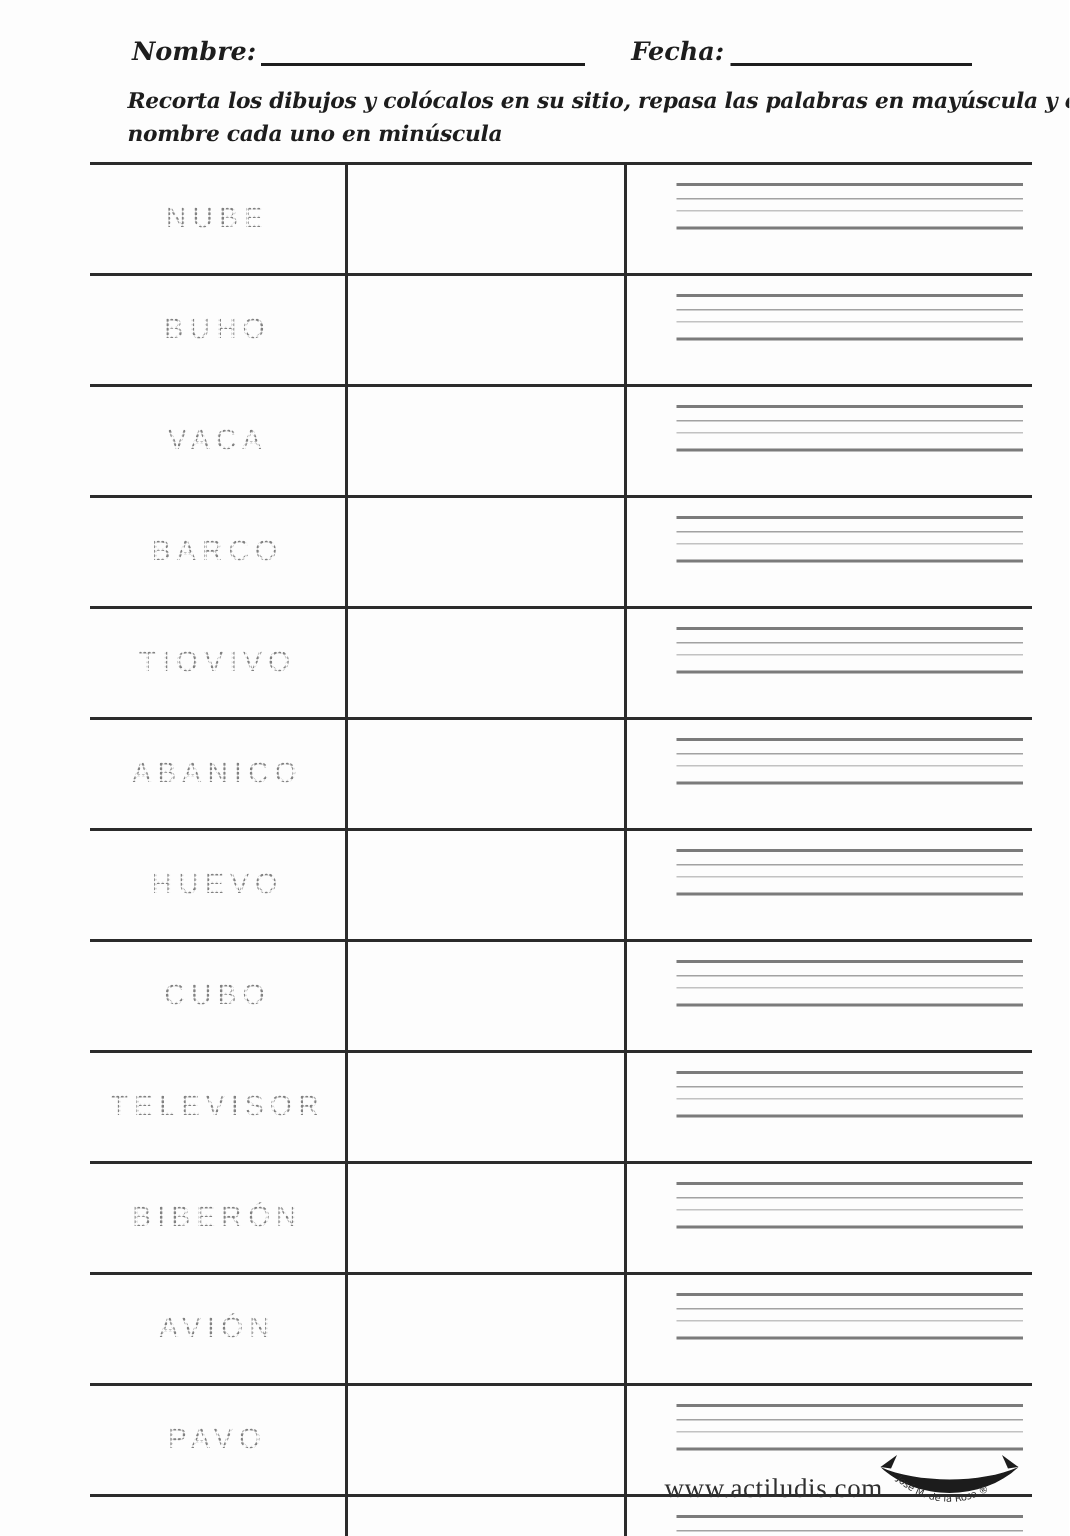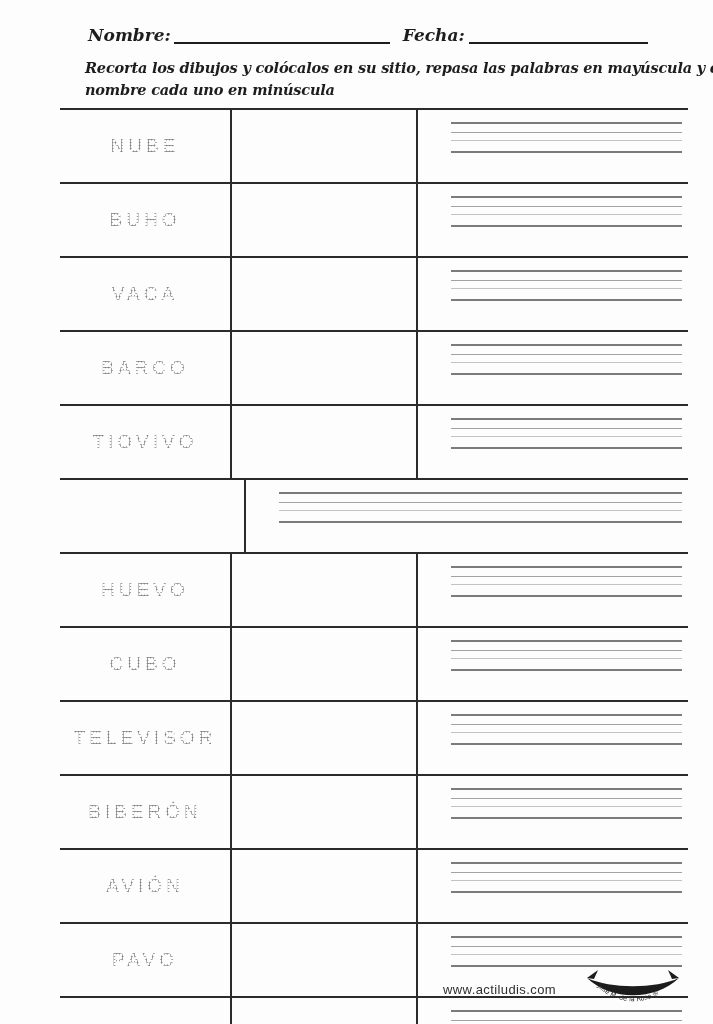--- a/index.html
+++ b/index.html
@@ -22,21 +22,21 @@
     color: var(--ink, #1d1d1d);
   }
   
   .header-row {
     position: absolute; left: 88px; right: 65px; top: 24px;
     display: flex; align-items: center; height: 22px;
   }
   .label { font-size: 17px; line-height: 1; white-space: nowrap; }
   .blank-line { border-bottom: 2px solid var(--ink, #1d1d1d); height: 18px; }
   .name-line { width: 216px; margin-left: 3px; }
-  .fecha-label { margin-left: 13px; }
+  .fecha-label { margin-left: 31px; }
   .date-line { flex: 1; margin-left: 4px; }
   .instructions {
     position: absolute; left: 85px; top: 57px; width: 600px;
     font-size: 14.5px; line-height: 22px; letter-spacing: -0.2px;
     white-space: nowrap;
   }
   
   .table {
     position: absolute; left: 60px; top: 108px; width: 628px;
     border-bottom: 2px solid var(--table-border, #2b2b2b);
@@ -73,22 +73,22 @@
       background-image: radial-gradient(circle, #828282 0.9px, rgba(0,0,0,0) 1.35px);
       background-size: 3px 3px;
       -webkit-background-clip: text;
       background-clip: text;
     }
   }
   
   .footer { position: absolute; left: 0; top: 964px; width: 713px; height: 60px; }
   .website {
     position: absolute; left: 443px; top: 18px;
-    font-family: Liberation Sans, sans-serif;
-    font-size: 13px; color: #2f2f2f; letter-spacing: 0.4px;
+    font-family: Liberation Serif, serif;
+    font-size: 18px; color: #2f2f2f; letter-spacing: 0.4px;
   }
   .logo { position: absolute; left: 583px; top: 1px; }
 </style>
 </head>
 <body>
 
 <div class="page">
 
   <div class="header-row">
     <span class="hand label">Nombre:</span>
@@ -157,20 +157,23 @@
         </div>
         <div class="cell cell-picture"></div>
         <div class="cell cell-lines">
           <div class="guide-line guide-line-1"></div>
           <div class="guide-line guide-line-2"></div>
           <div class="guide-line guide-line-3"></div>
           <div class="guide-line guide-line-4"></div>
         </div>
       </div>
       <div class="row">
+        <div class="cell cell-word">
+          <span class="trace-word">ABANICO</span>
+        </div>
         <div class="cell cell-picture"></div>
         <div class="cell cell-lines">
           <div class="guide-line guide-line-1"></div>
           <div class="guide-line guide-line-2"></div>
           <div class="guide-line guide-line-3"></div>
           <div class="guide-line guide-line-4"></div>
         </div>
       </div>
       <div class="row">
         <div class="cell cell-word">

